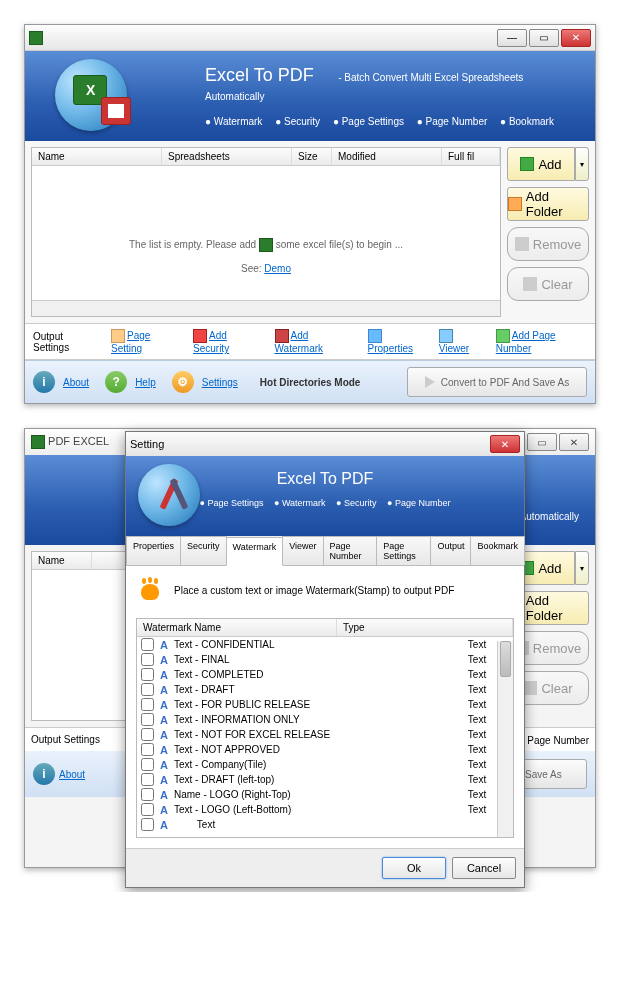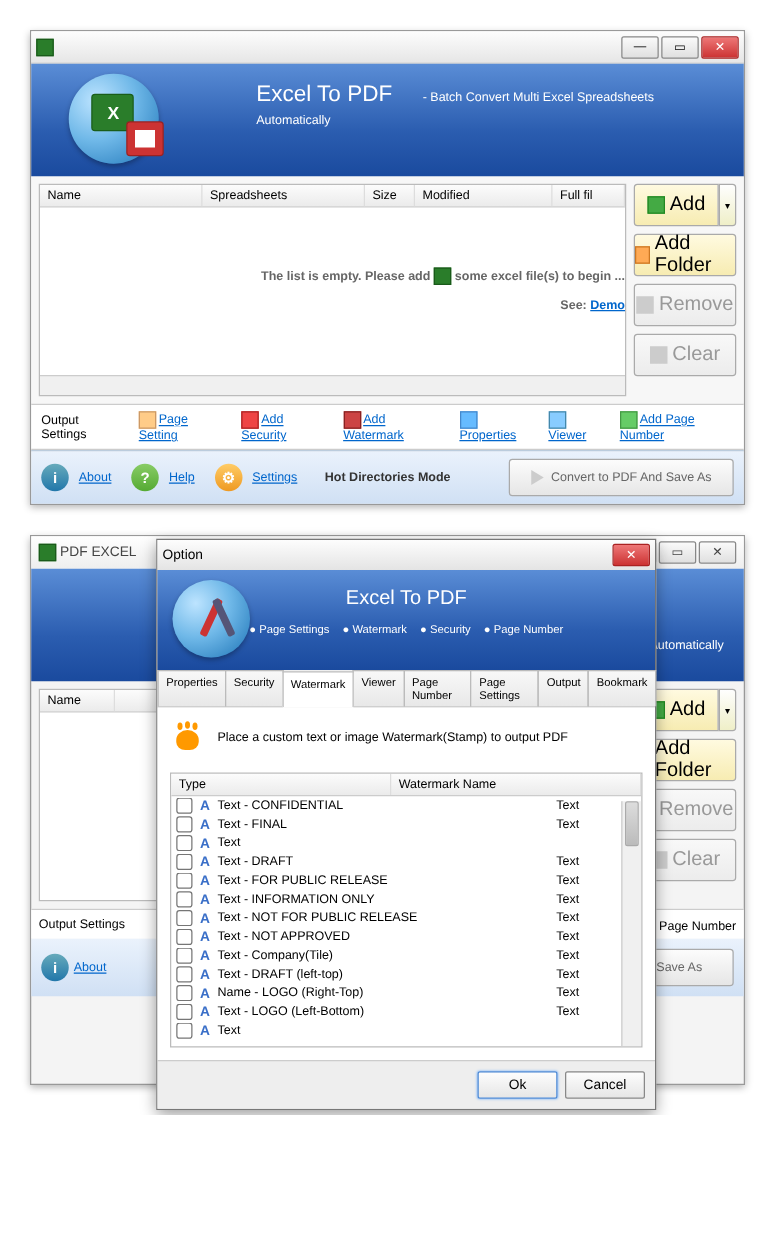--- a/index.html
+++ b/index.html
@@ -19,27 +19,27 @@
 .app-icon { position:absolute; left:20px; top:8px; width:110px; height:72px; }
 .circle-outer { width:72px; height:72px; border-radius:50%; background: radial-gradient(circle at 30% 30%, #bde4ff 0%, #6fb8e8 45%, #3a8cc8 80%); position:absolute; left:10px; top:0; box-shadow:0 2px 4px rgba(0,0,0,0.3); }
 .xls-badge { position:absolute; left:28px; top:16px; width:34px; height:30px; background:#2a7d2a; border:1px solid #1a5d1a; border-radius:3px; }
 .xls-badge::after{content:"X";color:#fff;font-weight:bold;position:absolute;left:12px;top:6px;font-size:14px;}
 .pdf-badge { position:absolute; left:56px; top:38px; width:30px; height:28px; background:#c33; border:1px solid #922; border-radius:3px;}
 .pdf-badge::after{content:"";position:absolute;left:6px;top:6px;width:16px;height:14px;background:#fff;}
 .content-row { display:flex; padding:6px; gap:6px; background:#f7f7f7; }
 .list-panel { flex:1; background:#fff; border:1px solid #bbb; height:170px; position:relative; }
 .list-header { display:flex; font-size:10px; background:linear-gradient(#fcfcfc,#ebebeb); border-bottom:1px solid #ccc; }
 .list-header div { padding:3px 6px; border-right:1px solid #ddd; }
-.empty-msg { text-align:right; font-size:10px; color:#666; margin-top:48px;font-weight:bold; }
+.empty-msg { text-align:center; font-size:10px; color:#666; margin-top:72px; }
 .empty-msg a { color:#0066cc; text-decoration:underline; }
 .scroll-h { position:absolute; bottom:0; left:0; right:0; height:16px; background:#f0f0f0; border-top:1px solid #ccc; }
 .side-buttons { width:82px; display:flex; flex-direction:column; gap:6px; }
-.side-btn { height:34px; background:linear-gradient(#fefefe,#efefc8); border:1px solid #aaa; border-radius:3px; font-size:16px; display:flex; align-items:center; justify-content:center; gap:4px; cursor:pointer; }
+.side-btn { height:34px; background:linear-gradient(#fefefe,#efefc8); border:1px solid #aaa; border-radius:3px; font-size:13px; display:flex; align-items:center; justify-content:center; gap:4px; cursor:pointer; }
 .side-btn.yellow { background:linear-gradient(#fffae0,#f7ecb2); }
-.side-btn.disabled { background:linear-gradient(#f8f8f8,#ececec); color:#999; }
+.side-btn.disabled { background:linear-gradient(#f8f8f8,#ececec); color:#999;border-radius:11px; }
 .side-btn .ico { width:14px; height:14px; display:inline-block; }
 .ico-add { background:#4a4; border:1px solid #282; }
 .ico-folder { background:#fa5; border:1px solid #c72; }
 .ico-remove { background:#ccc; }
 .ico-clear { background:#ccc; }
 .toolbar { background:#fff; border-top:1px solid #ccc; border-bottom:1px solid #ccc; padding:5px 8px; font-size:10px; display:flex; align-items:center; gap:14px; }
 .toolbar a { color:#0066cc; text-decoration:underline; cursor:pointer; }
 .tb-ico { width:14px;height:14px;display:inline-block;vertical-align:middle;margin-right:2px;}
 .tb-ico.page{background:#fc8;border:1px solid #c96;}
 .tb-ico.sec{background:#e44;border:1px solid #a22;}
@@ -81,21 +81,21 @@
 .foot-icon::before{content:"";position:absolute;width:18px;height:16px;background:#f90;border-radius:50% 50% 40% 40%;left:5px;top:8px;}
 .foot-icon::after{content:"";position:absolute;width:4px;height:6px;background:#f90;border-radius:50%;left:6px;top:2px;box-shadow:6px -1px 0 #f90,12px 0 0 #f90;}
 .wm-table { border:1px solid #bbb; height:220px; overflow:hidden; position:relative; }
 .wm-thead { display:flex; font-size:10px; background:linear-gradient(#fcfcfc,#ebebeb); border-bottom:1px solid #ccc; }
 .wm-thead div { padding:3px 6px; border-right:1px solid #ddd; }
 .wm-rows { font-size:10px; overflow-y:auto; height:196px; }
 .wm-row { display:flex; align-items:center; padding:1px 4px; }
 .wm-row input[type=checkbox]{margin-right:4px;}
 .wm-row .a-ico{width:12px;height:12px;color:#3a6fc8;font-weight:bold;font-size:11px;margin-right:4px;display:inline-flex;align-items:center;justify-content:center;}
 .wm-row .wname{flex:1;}
-.wm-row .wtype{width:64px;}
+.wm-row .wtype{width:64px;text-align:center;}
 .v-scroll { position:absolute; right:0; top:22px; bottom:0; width:16px; background:#f0f0f0; border-left:1px solid #ccc; }
 .v-scroll-thumb{position:absolute;left:2px;right:2px;top:0;height:36px;background:linear-gradient(#ddd,#bbb);border:1px solid #aaa;border-radius:2px;}
 .dlg-buttons { background:#eee; padding:8px; display:flex; justify-content:flex-end; gap:6px; border-top:1px solid #ccc; }
 .dlg-btn { width:64px; height:22px; font-size:11px; background:linear-gradient(#fdfdfd,#e6e6e6); border:1px solid #888; border-radius:2px; cursor:pointer; }
 .dlg-btn.primary{border:1px solid #4a88d6;box-shadow:0 0 2px #6af;}
 .mini-xls { width:14px;height:14px;background:#2a7d2a;display:inline-block;vertical-align:middle;border:1px solid #1a5a1a;}
 .dropdown-split { width:14px; border-left:1px solid #aaa; height:34px; background:linear-gradient(#fefefe,#efefc8);border:1px solid #aaa;border-radius:0 3px 3px 0;display:flex;align-items:center;justify-content:center;font-size:8px;}
 .add-wrap{display:flex;}
 .add-wrap .side-btn{border-radius:3px 0 0 3px;flex:1;}
 .bg-win{position:absolute;inset:0;}
@@ -121,20 +121,27 @@
     </div>
   </div>
   <div class="banner">
     <div class="app-icon">
       <div class="circle-outer"></div>
       <div class="xls-badge"></div>
       <div class="pdf-badge"></div>
     </div>
     <span class="banner-title">Excel To PDF</span>
     <span class="banner-sub">- Batch Convert Multi Excel Spreadsheets Automatically</span>
+    <div class="banner-tags">
+      <span>Watermark</span>
+      <span>Security</span>
+      <span>Page Settings</span>
+      <span>Page Number</span>
+      <span>Bookmark</span>
+    </div>
   </div>
   <div class="content-row">
     <div class="list-panel">
       <div class="list-header">
         <div style="width:130px">Name</div>
         <div style="width:130px">Spreadsheets</div>
         <div style="width:40px">Size</div>
         <div style="width:110px">Modified</div>
         <div style="flex:1">Full fil</div>
       </div>
@@ -246,21 +253,21 @@
       <span class="round-btn blue">i</span>
       <a style="font-size:10px;color:#0066cc;text-decoration:underline;margin-left:4px;">About</a>
       <div class="convert-btn" style="width:150px;">
           <span>rt to PDF And Save As</span>
         </div>
     </div>
   </div>
 
   <div class="option-dialog">
     <div class="dlg-titlebar">
-      <span>Option</span>
+      <span>Setting</span>
       <div class="win-btn close">✕</div>
     </div>
     <div class="dlg-banner">
       <div class="dlg-icon">
         <div class="circle-outer"></div>
         <div class="tools"></div>
       </div>
       <div class="dlg-banner-title">Excel To PDF</div>
       <div class="dlg-tags">
         <span>Page Settings</span>
@@ -279,39 +286,40 @@
       <div class="tab">Output</div>
       <div class="tab">Bookmark</div>
     </div>
     <div class="tab-body">
       <div class="wm-intro">
         <div class="foot-icon"></div>
         <span>Place a custom text or image Watermark(Stamp) to output PDF</span>
       </div>
       <div class="wm-table">
         <div class="wm-thead">
+          <div style="width:200px">Watermark Name</div>
           <div style="flex:1">Type</div>
-          <div style="width:200px">Watermark Name</div>
         </div>
         <div class="wm-rows" id="wm-rows">
             <div class="wm-row">
               <input type="checkbox" style="">
               <span class="a-ico">A</span>
               <span class="wname">Text - CONFIDENTIAL</span>
               <span class="wtype">Text</span>
             </div>
             <div class="wm-row">
               <input type="checkbox" style="">
               <span class="a-ico">A</span>
               <span class="wname">Text - FINAL</span>
               <span class="wtype">Text</span>
             </div>
             <div class="wm-row">
               <input type="checkbox" style="">
               <span class="a-ico">A</span>
+              <span class="wname">Text - COMPLETED</span>
               <span class="wtype">Text</span>
             </div>
             <div class="wm-row">
               <input type="checkbox" style="">
               <span class="a-ico">A</span>
               <span class="wname">Text - DRAFT</span>
               <span class="wtype">Text</span>
             </div>
             <div class="wm-row">
               <input type="checkbox" style="">
@@ -321,21 +329,21 @@
             </div>
             <div class="wm-row">
               <input type="checkbox" style="">
               <span class="a-ico">A</span>
               <span class="wname">Text - INFORMATION ONLY</span>
               <span class="wtype">Text</span>
             </div>
             <div class="wm-row">
               <input type="checkbox" style="">
               <span class="a-ico">A</span>
-              <span class="wname">Text - NOT FOR PUBLIC RELEASE</span>
+              <span class="wname">Text - NOT FOR EXCEL RELEASE</span>
               <span class="wtype">Text</span>
             </div>
             <div class="wm-row">
               <input type="checkbox" style="">
               <span class="a-ico">A</span>
               <span class="wname">Text - NOT APPROVED</span>
               <span class="wtype">Text</span>
             </div>
             <div class="wm-row">
               <input type="checkbox" style="">

